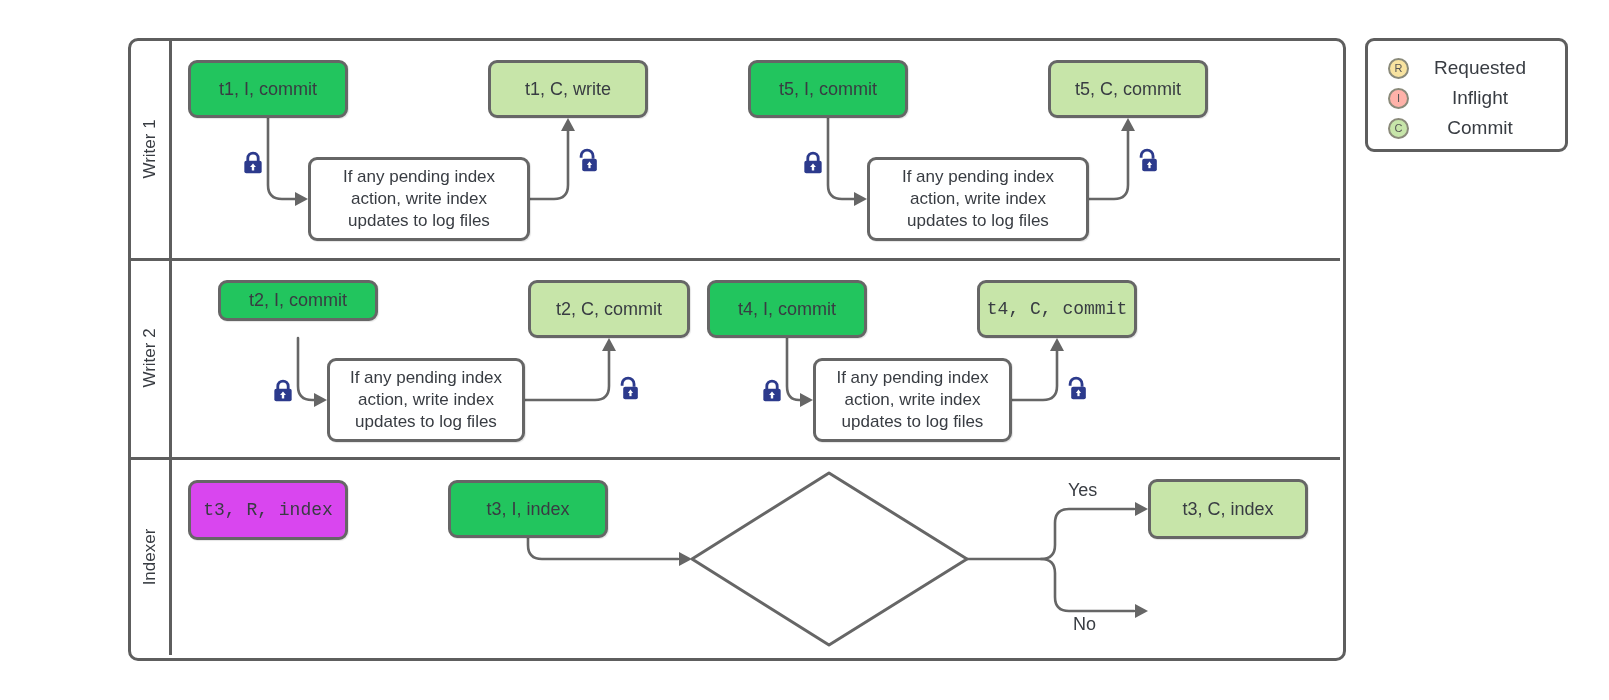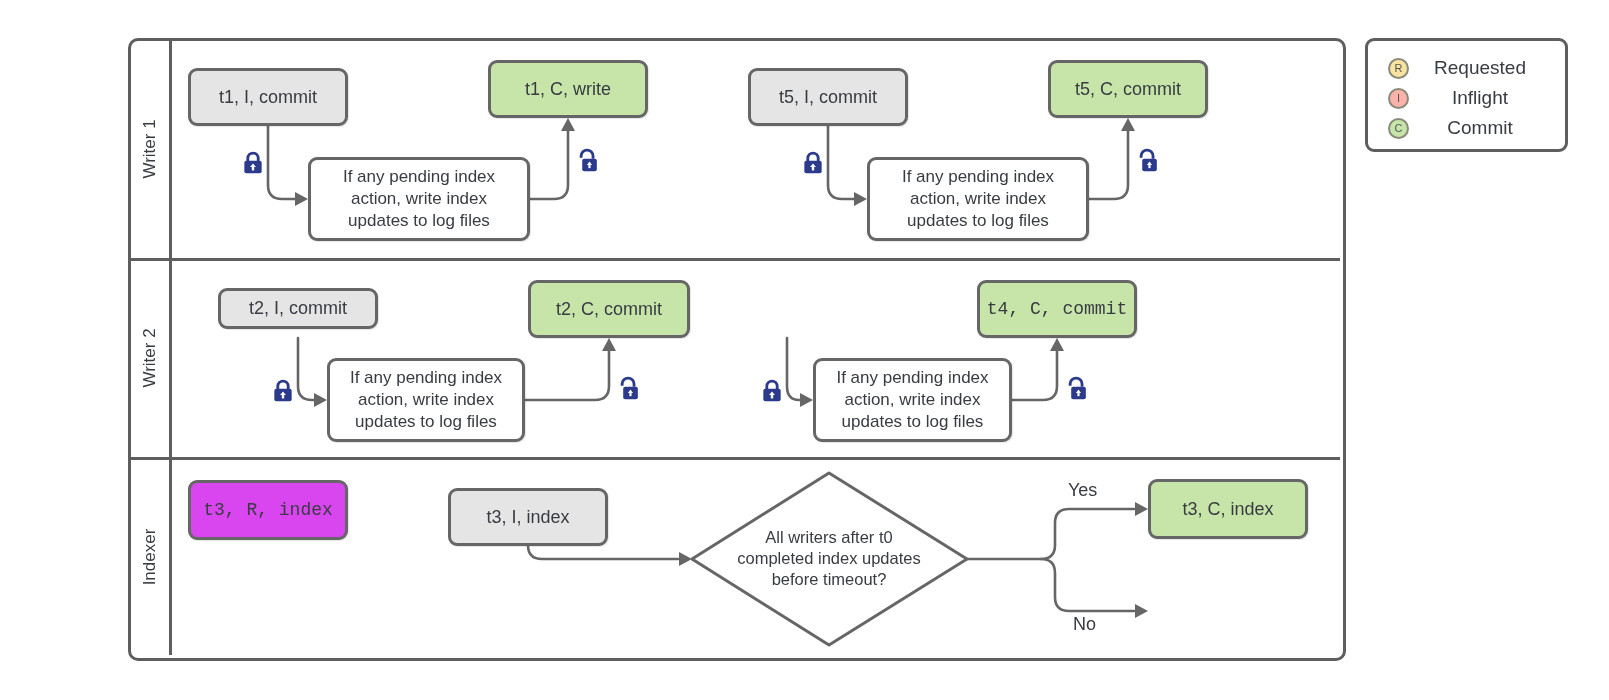--- a/index.html
+++ b/index.html
@@ -43,21 +43,21 @@
     border-radius: 9px;
     display: flex;
     align-items: center;
     justify-content: center;
     text-align: center;
     font-size: 18px;
     color: #383c42;
     box-sizing: border-box;
     box-shadow: 1px 1px 1px rgba(0,0,0,0.10);
   }
-  .fill-inflight  { background: #e5e5e5; margin-top: 8px; }
+  .fill-inflight  { background: #22c55e; }
   .fill-commit    { background: #c7e5a9; }
   .fill-requested { background: #d946ef; font-family: Liberation Mono, monospace; }
   .fill-process   { background: #ffffff; }
   .process {
     font-size: 17px;
     line-height: 1.3;
     padding: 6px 10px;
   }
   .diamond-text {
     position: absolute;
@@ -160,32 +160,28 @@
   <div class="node fill-inflight" style="left:188px; top:60px; width:160px; height:58px;">t1, I, commit</div>
   <div class="node fill-process process" style="left:308px; top:157px; width:222px; height:84px;">If any pending index action, write index updates to log files</div>
   <div class="node fill-commit" style="left:488px; top:60px; width:160px; height:58px;">t1, C, write</div>
   <div class="node fill-inflight" style="left:748px; top:60px; width:160px; height:58px;">t5, I, commit</div>
   <div class="node fill-process process" style="left:867px; top:157px; width:222px; height:84px;">If any pending index action, write index updates to log files</div>
   <div class="node fill-commit" style="left:1048px; top:60px; width:160px; height:58px;">t5, C, commit</div>
 
   <div class="node fill-inflight" style="left:218px; top:280px; width:160px; height:41px;">t2, I, commit</div>
   <div class="node fill-process process" style="left:327px; top:358px; width:198px; height:84px;">If any pending index action, write index updates to log files</div>
   <div class="node fill-commit" style="left:528px; top:280px; width:162px; height:58px;">t2, C, commit</div>
+  <div class="node fill-inflight" style="left:707px; top:280px; width:160px; height:58px;">t4, I, commit</div>
   <div class="node fill-process process" style="left:813px; top:358px; width:199px; height:84px;">If any pending index action, write index updates to log files</div>
   <div class="node fill-commit" style="left:977px; top:280px; width:160px; height:58px;font-family:Liberation Mono, monospace;">t4, C, commit</div>
 
   <div class="node fill-requested" style="left:188px; top:480px; width:160px; height:60px;">t3, R, index</div>
   <div class="node fill-inflight" style="left:448px; top:480px; width:160px; height:58px;">t3, I, index</div>
   <div class="node fill-commit" style="left:1148px; top:479px; width:160px; height:60px;">t3, C, index</div>
 
-  <div class="diamond-text" style="left:704px; top:527px; width:250px;">
-    <div>All writers after t0</div>
-    <div>completed index updates</div>
-    <div>before timeout?</div>
-  </div>
 
   <div class="branch-label" style="left:1068px; top:480px;">Yes</div>
   <div class="branch-label" style="left:1073px; top:614px;">No</div>
 
   <span class="lock" style="left:240px; top:150px;">
     <svg width="26" height="26" viewBox="0 0 24 24">
       <path d="M7.2 10.5 V7.6 a4.8 4.8 0 0 1 9.6 0 V10.5" fill="none" stroke="#2c3a8c" stroke-width="2.6"></path>
       <rect x="4" y="10" width="16" height="11.5" rx="1.8" fill="#2c3a8c"></rect>
       <path d="M12 12.4 L9.3 15.8 h5.4 Z" fill="#ffffff"></path>
         <rect x="10.9" y="15.3" width="2.2" height="3.6" fill="#ffffff"></rect>

